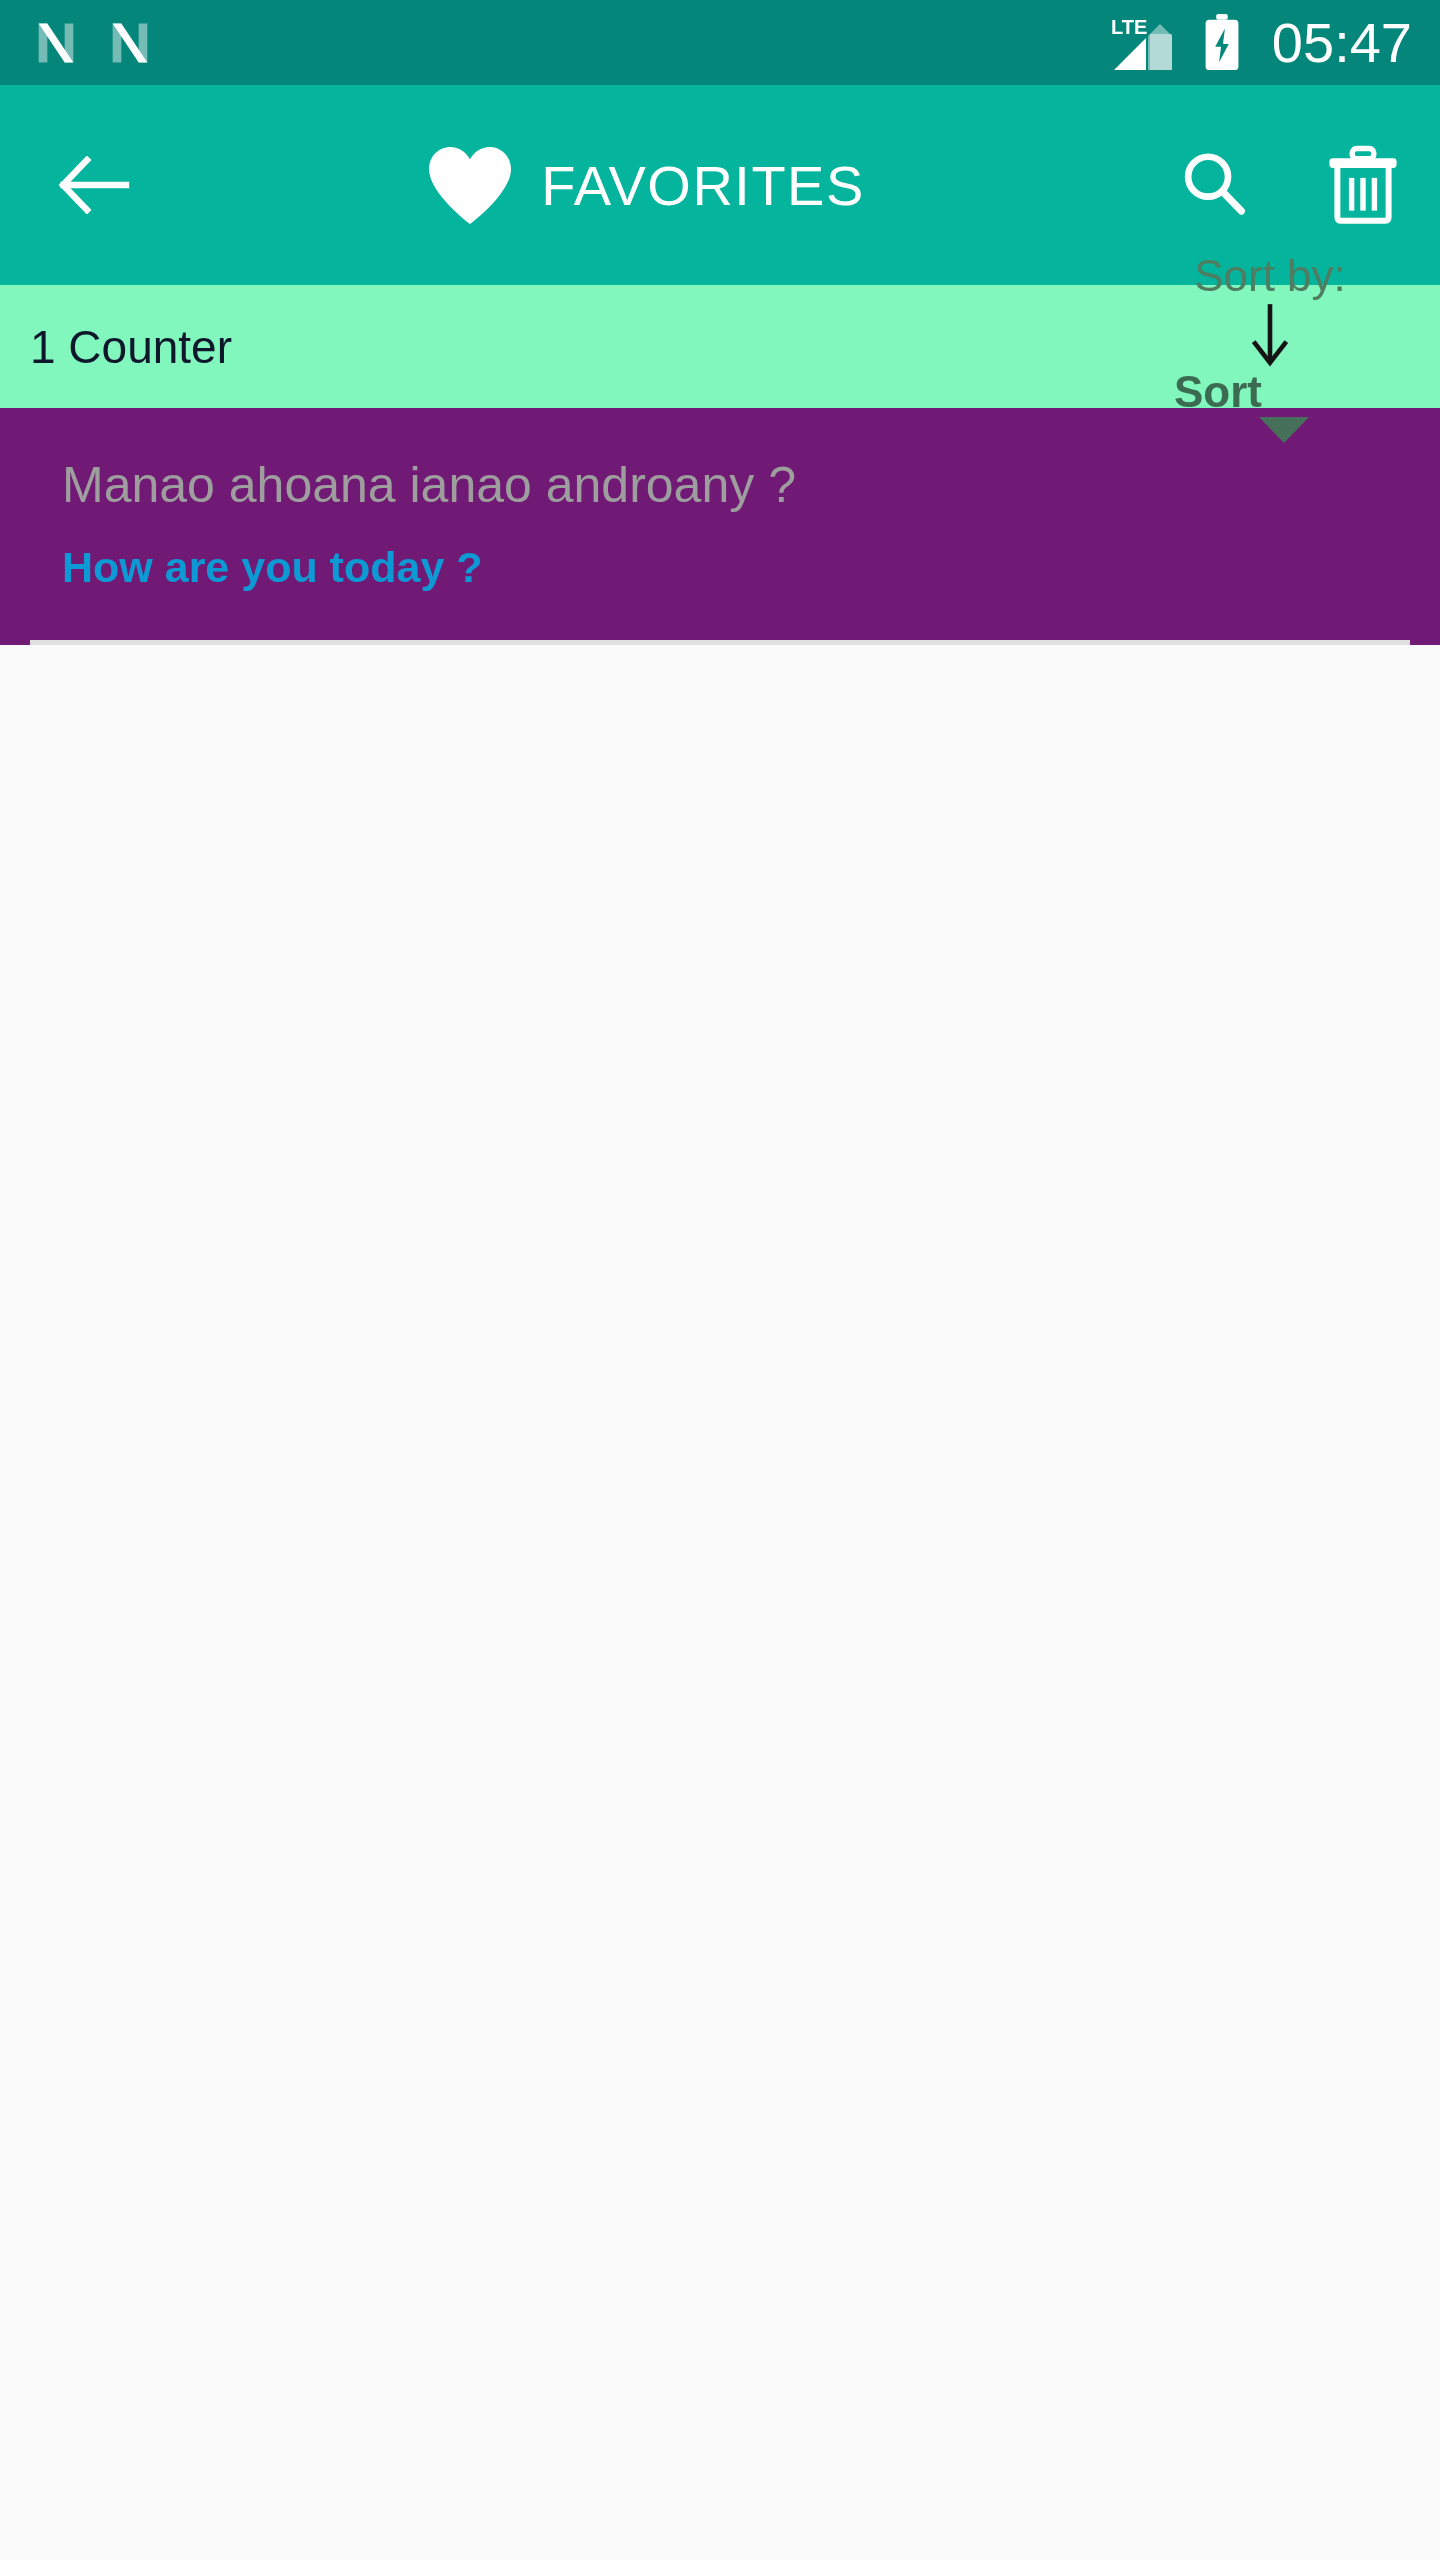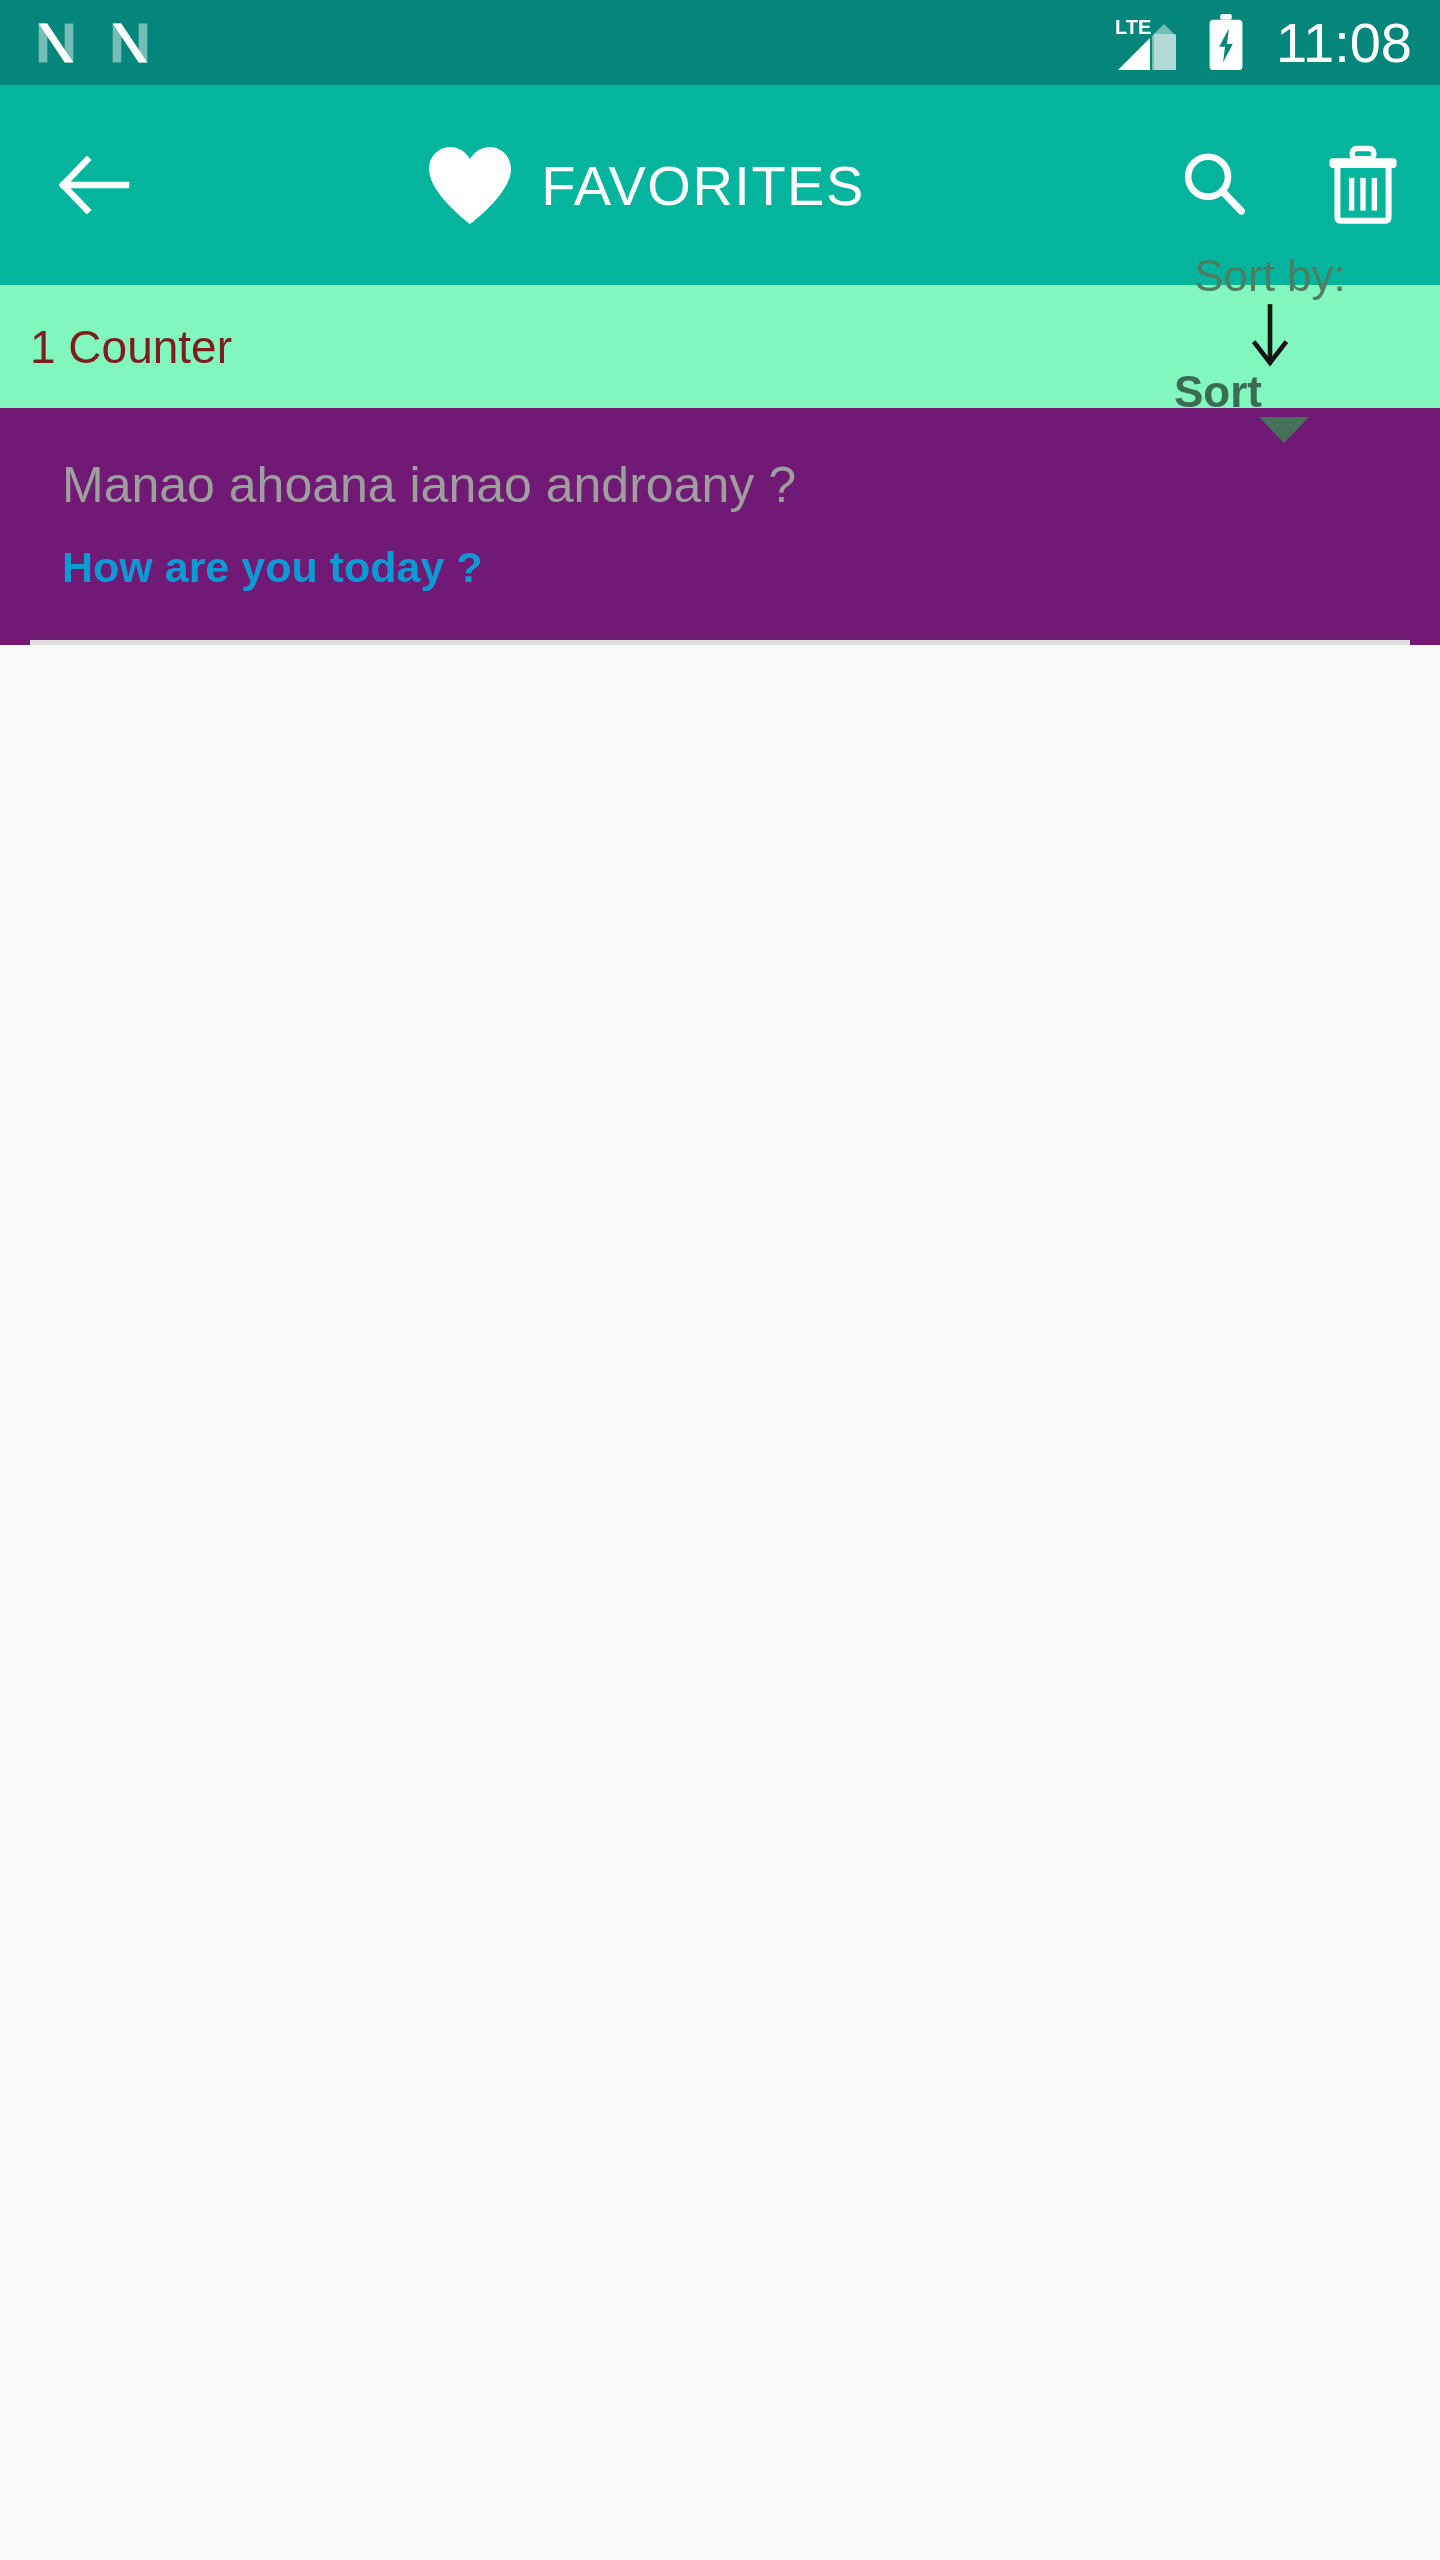--- a/index.html
+++ b/index.html
@@ -54,21 +54,21 @@
 
   
   .sort-bar{
     height:123px; width:100%;
     background:#82f7bd;
     display:flex; align-items:center;
     padding:0 46px 0 30px;
     position:relative;
   }
   .counter-label{
-    color:#7f1d1d; font-size:46px; font-weight:400; white-space:nowrap;
+    color:#0f172a; font-size:46px; font-weight:400; white-space:nowrap;
   }
   .sort-group{
     margin-left:auto; display:flex; align-items:center; white-space:nowrap;flex-direction:column;
   }
   .sort-by-label{
     color:#4e7d61; font-size:44px; font-weight:400; margin-right:28px;
   }
   .sort-arrow{ width:38px; height:66px; display:block; margin-right:28px; }
   .sort-value{
     color:#3b6b51; font-size:44px; font-weight:bold; margin-right:132px;
@@ -128,21 +128,21 @@
       <polygon points="19,28 19,11 31,11 31,28" fill="#ffffff" opacity="0.0"></polygon>
       <polygon points="20,10 31,10 31,28 20,28" fill="#ffffff" opacity="0.45"></polygon>
     </svg>
 
     <svg class="battery-icon" viewBox="0 0 20 30">
       <rect x="7" y="0" width="6" height="3" rx="1" fill="#ffffff"></rect>
       <rect x="1.5" y="3" width="17" height="26" rx="2" fill="#ffffff"></rect>
       <polygon points="11.5,7.5 6.5,17 9.5,17 8.5,25 13.5,15.5 10.5,15.5" fill="#04867a"></polygon>
     </svg>
 
-    <div class="clock">11:08</div>
+    <div class="clock">05:47</div>
   </div>
 </div>
 
 <div class="app-bar">
 
   <div class="back-btn">
     <svg width="74" height="58" viewBox="0 0 37 29">
       <path d="M14.5 2 L2.5 14.5 L14.5 27" stroke="#ffffff" stroke-width="3.2" fill="none" stroke-linecap="square"></path>
       <line x1="2.8" y1="14.5" x2="34" y2="14.5" stroke="#ffffff" stroke-width="3.2" stroke-linecap="square"></line>
     </svg>

